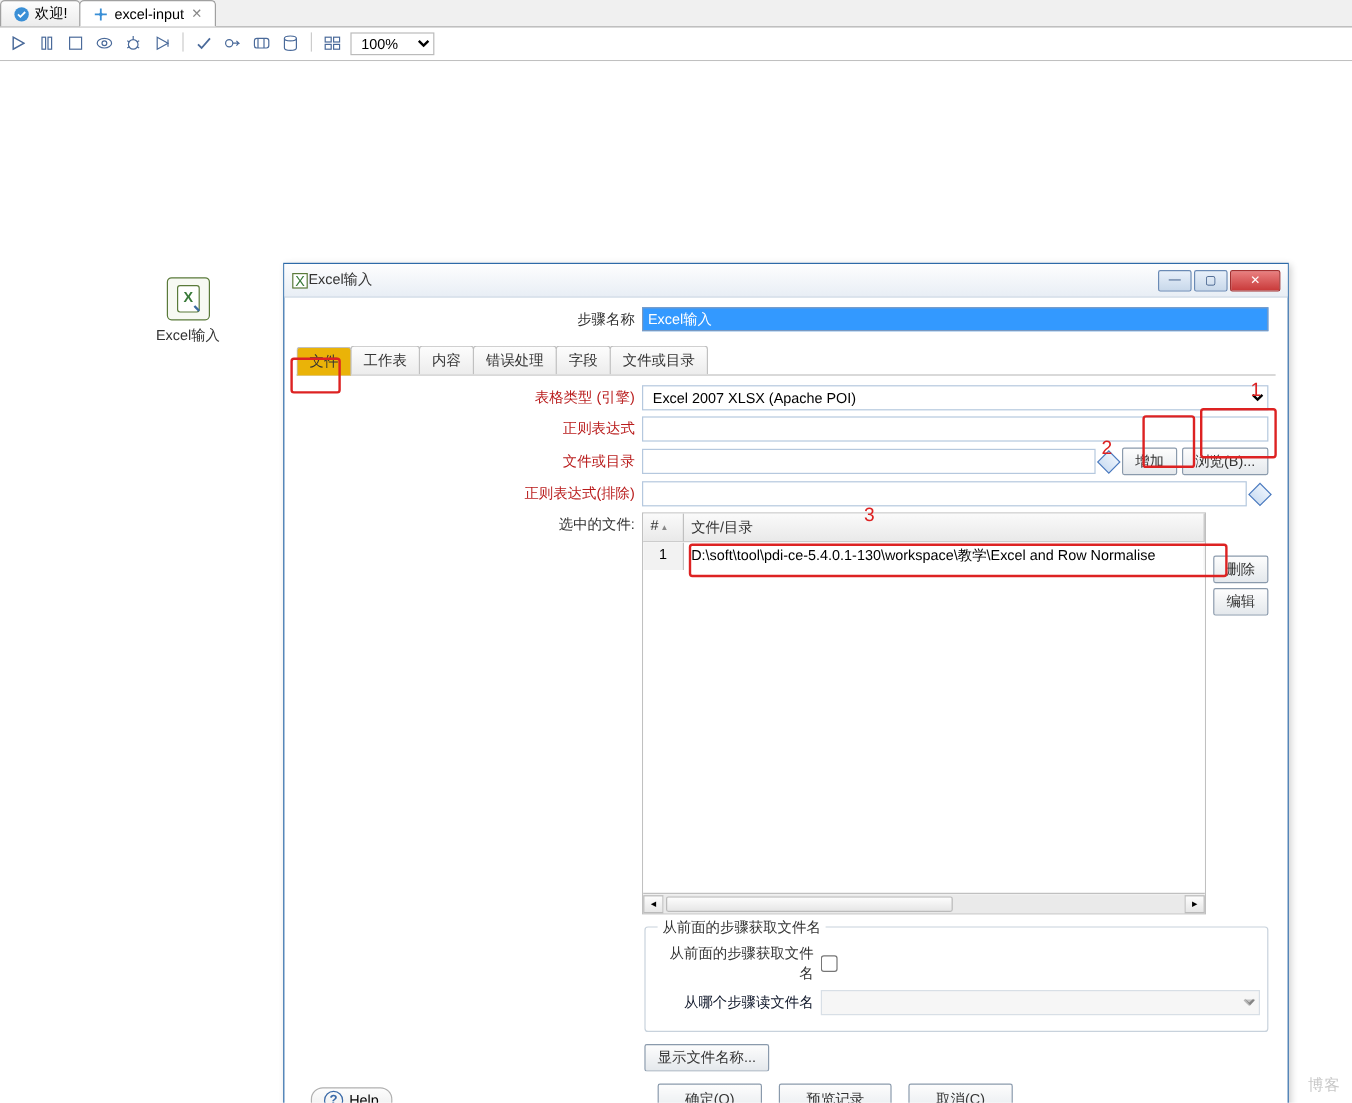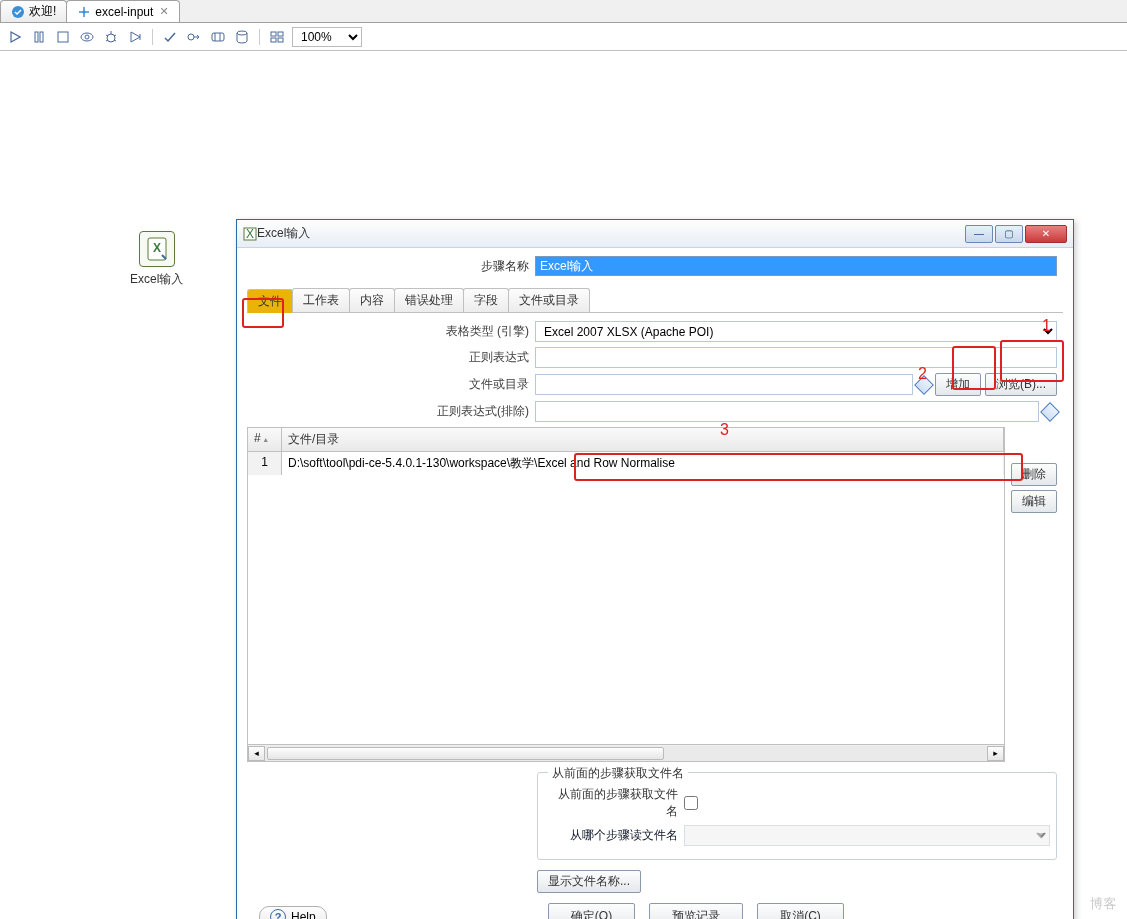--- a/index.html
+++ b/index.html
@@ -2,21 +2,21 @@
 <html><head>
 <meta charset="utf-8">
 <style>
 *{box-sizing:border-box;margin:0;padding:0;font-family:"Microsoft YaHei","Segoe UI",Tahoma,sans-serif;font-size:12px}
 body{background:#fff;width:1127px;height:919px;overflow:hidden;position:relative}
 .editor-tabs{display:flex;border-bottom:1px solid #a0a0a0;height:23px;background:#f0f0f0}
 .editor-tab{display:flex;align-items:center;gap:4px;padding:2px 10px;border:1px solid #a0a0a0;border-bottom:none;background:linear-gradient(#fdfdfd,#ececec);border-top-left-radius:4px;border-top-right-radius:4px;margin-right:-1px;cursor:default}
 .editor-tab.active{background:#fff}
 .tab-icon{width:14px;height:14px;display:inline-flex;align-items:center;justify-content:center}
 .x-close{font-size:11px;color:#888;margin-left:2px}
-.toolbar{display:flex;align-items:center;gap:6px;padding:4px 6px;border-bottom:1px solid #c0c0c0;background:#fff;height:28px}
+.toolbar{display:flex;gap:6px;padding:4px 6px;border-bottom:1px solid #c0c0c0;background:#fff;height:28px}
 .tb-icon{width:18px;height:18px;display:inline-flex;align-items:center;justify-content:center;color:#4a6a9a;cursor:pointer}
 .tb-sep{width:1px;height:16px;background:#ccc;margin:0 2px}
 .zoom-sel{border:1px solid #bbb;padding:1px 4px;font-size:12px;background:#fff;min-width:70px}
 .canvas{position:relative;width:100%;height:calc(100% - 51px);background:#fff}
 .step-node{position:absolute;left:130px;top:180px;text-align:center;font-size:12px;color:#333}
 .step-node .node-box{width:36px;height:36px;border:1px solid #5a7a3a;border-radius:4px;margin:0 auto 4px;display:flex;align-items:center;justify-content:center;background:#f7f9f3}
 .dialog{position:absolute;left:236px;top:168px;width:838px;height:730px;border:1px solid #2d6aa8;background:#fff;box-shadow:2px 2px 6px rgba(0,0,0,.2)}
 .titlebar{height:28px;background:linear-gradient(#fefefe,#e8eef5);border-bottom:1px solid #c7d4e2;display:flex;align-items:center;padding:0 6px}
 .titlebar .title{flex:1;font-size:12px;color:#333}
 .win-btns{display:flex;gap:2px}
@@ -24,21 +24,21 @@
 .win-btn.close{background:linear-gradient(#e98080,#c93a3a);border-color:#a33030;color:#fff;width:42px}
 .dlg-body{padding:8px 10px 8px 10px;height:calc(100% - 28px);display:flex;flex-direction:column}
 .step-name-row{display:flex;align-items:center;gap:6px;margin-bottom:12px;padding-right:6px}
 .step-name-row label{width:282px;text-align:right;color:#333}
 .step-name-row input{flex:1;border:1px solid #7a9ac2;padding:2px 4px;background:#3399ff;color:#fff}
 .tabs{display:flex;border-bottom:1px solid #c0c0c0}
 .tabs .tab{padding:3px 10px;border:1px solid #c0c0c0;border-bottom:none;background:linear-gradient(#fdfdfd,#ececec);border-top-left-radius:3px;border-top-right-radius:3px;margin-right:-1px;color:#333;cursor:pointer}
 .tabs .tab.active{background:#eab308;position:relative;top:1px}
 .tab-content{flex:1;padding:8px 0 0 0;overflow:hidden;display:flex;flex-direction:column}
 .form-row{display:flex;align-items:center;gap:6px;margin-bottom:5px;padding-right:6px}
-.form-row>.lbl{width:282px;text-align:right;color:#404040}
+.form-row>.lbl{width:282px;text-align:right;color:#b91c1c}
 .form-row .field{flex:1;display:flex;align-items:center;gap:4px}
 .form-row input[type=text]{flex:1;border:1px solid #b5c8de;padding:2px 4px;background:#fff;height:21px}
 .form-row select{flex:1;border:1px solid #b5c8de;padding:2px 4px;background:#fff;height:21px}
 .btn{border:1px solid #8a9aac;background:linear-gradient(#fdfdfd,#e4e8ec);padding:2px 10px;border-radius:2px;color:#333;cursor:pointer;white-space:nowrap;font-size:12px}
 .diamond{width:14px;height:14px;transform:rotate(45deg);border:1px solid #4a7abf;background:linear-gradient(#eaf2fb,#cfe0f4)}
 .selected-files{flex:1;display:flex;gap:6px;padding-right:6px}
 .selected-files .lbl{width:282px;text-align:right;color:#333;padding-top:2px}
 .file-table-wrap{flex:1;border:1px solid #c0c0c0;display:flex;flex-direction:column;min-height:280px}
 .file-table-head{display:flex;background:linear-gradient(#fafafa,#e9e9e9);border-bottom:1px solid #c0c0c0}
 .file-table-head .th{padding:3px 6px;border-right:1px solid #c0c0c0;color:#333;position:relative}
@@ -238,20 +238,21 @@
         </div>
         <div class="form-row">
           <div class="lbl">正则表达式(排除)</div>
           <div class="field">
             <input type="text" style="">
             <span class="diamond"></span>
           </div>
         </div>
 
         <div class="selected-files">
+          <div class="lbl">选中的文件:</div>
           <div class="file-table-wrap">
             <div class="file-table-head">
               <div class="th"><span>#</span><span class="sort-arrow">▴</span></div>
               <div class="th">文件/目录</div>
             </div>
             <div class="file-table-body">
               <div class="file-table-row">
                 <div class="td">1</div>
                 <div class="td">D:\soft\tool\pdi-ce-5.4.0.1-130\workspace\教学\Excel and Row Normalise</div>
               </div>

